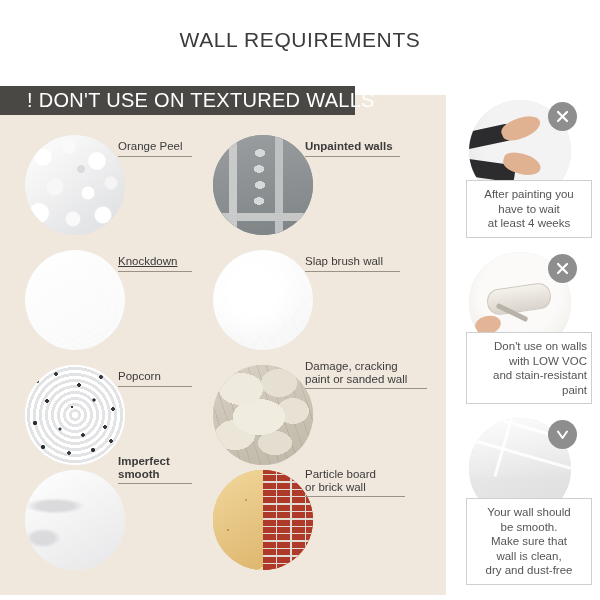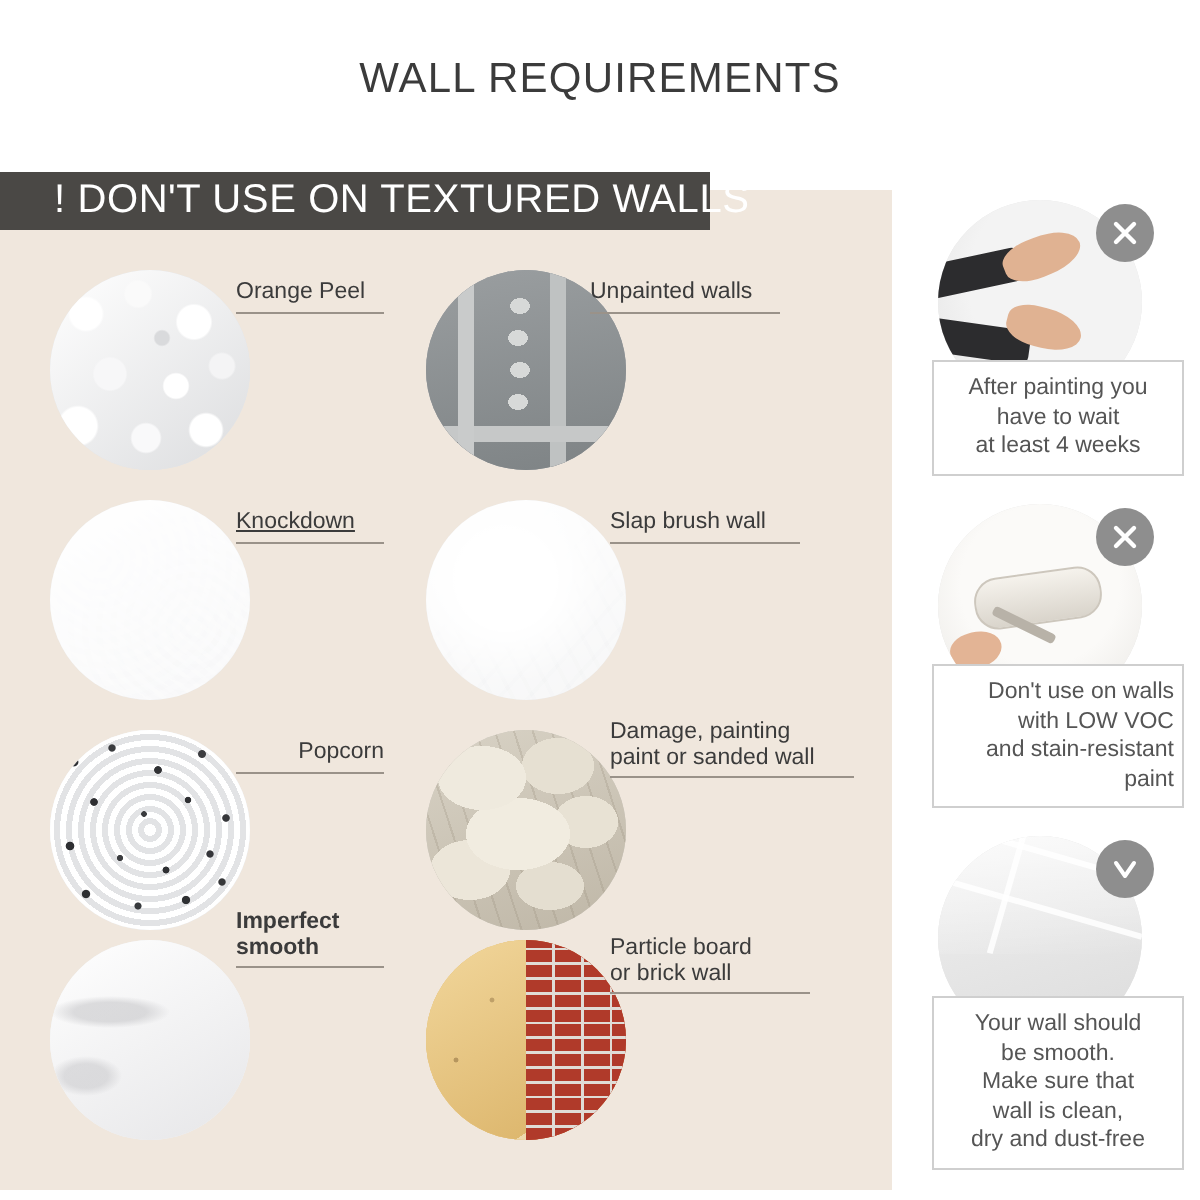--- a/index.html
+++ b/index.html
@@ -351,49 +351,49 @@
     <div class="swatch" style="left:25px; top:40px;">
       <div class="swatch-inner tex-orangepeel"></div>
     </div>
     <div class="texture-label" style="left:118px; top:45px; width:74px;">Orange Peel</div>
   </div>
 
   <div class="texture-item">
     <div class="swatch" style="left:213px; top:40px;">
       <div class="swatch-inner tex-unpainted"></div>
     </div>
-    <div class="texture-label" style="left:295px; top:45px; width:95px;">Unpainted walls</div>
+    <div class="texture-label" style="left:305px; top:45px; width:95px;font-weight:bold;">Unpainted walls</div>
   </div>
 
   <div class="texture-item">
     <div class="swatch" style="left:25px; top:155px;">
       <div class="swatch-inner tex-knockdown"></div>
     </div>
     <div class="texture-label" style="left:118px; top:160px; width:74px;text-decoration:underline;">Knockdown</div>
   </div>
 
   <div class="texture-item">
     <div class="swatch" style="left:213px; top:155px;">
       <div class="swatch-inner tex-slapbrush"></div>
     </div>
     <div class="texture-label" style="left:305px; top:160px; width:95px;">Slap brush wall</div>
   </div>
 
   <div class="texture-item">
     <div class="swatch" style="left:25px; top:270px;">
       <div class="swatch-inner tex-popcorn"></div>
     </div>
-    <div class="texture-label" style="left:118px; top:275px; width:74px;text-align:right;">Popcorn</div>
+    <div class="texture-label" style="left:118px; top:275px; width:74px;">Popcorn</div>
   </div>
 
   <div class="texture-item">
     <div class="swatch" style="left:213px; top:270px;">
       <div class="swatch-inner tex-damage"></div>
     </div>
-    <div class="texture-label" style="left:305px; top:265px; width:122px; text-align:left;">Damage, painting
+    <div class="texture-label" style="left:305px; top:265px; width:122px; text-align:left;">Damage, cracking
 paint or sanded wall</div>
   </div>
 
   <div class="texture-item">
     <div class="swatch" style="left:25px; top:375px;">
       <div class="swatch-inner tex-smooth"></div>
     </div>
     <div class="texture-label" style="left:118px; top:360px; width:74px;font-weight:bold;">Imperfect
 smooth</div>
   </div>

